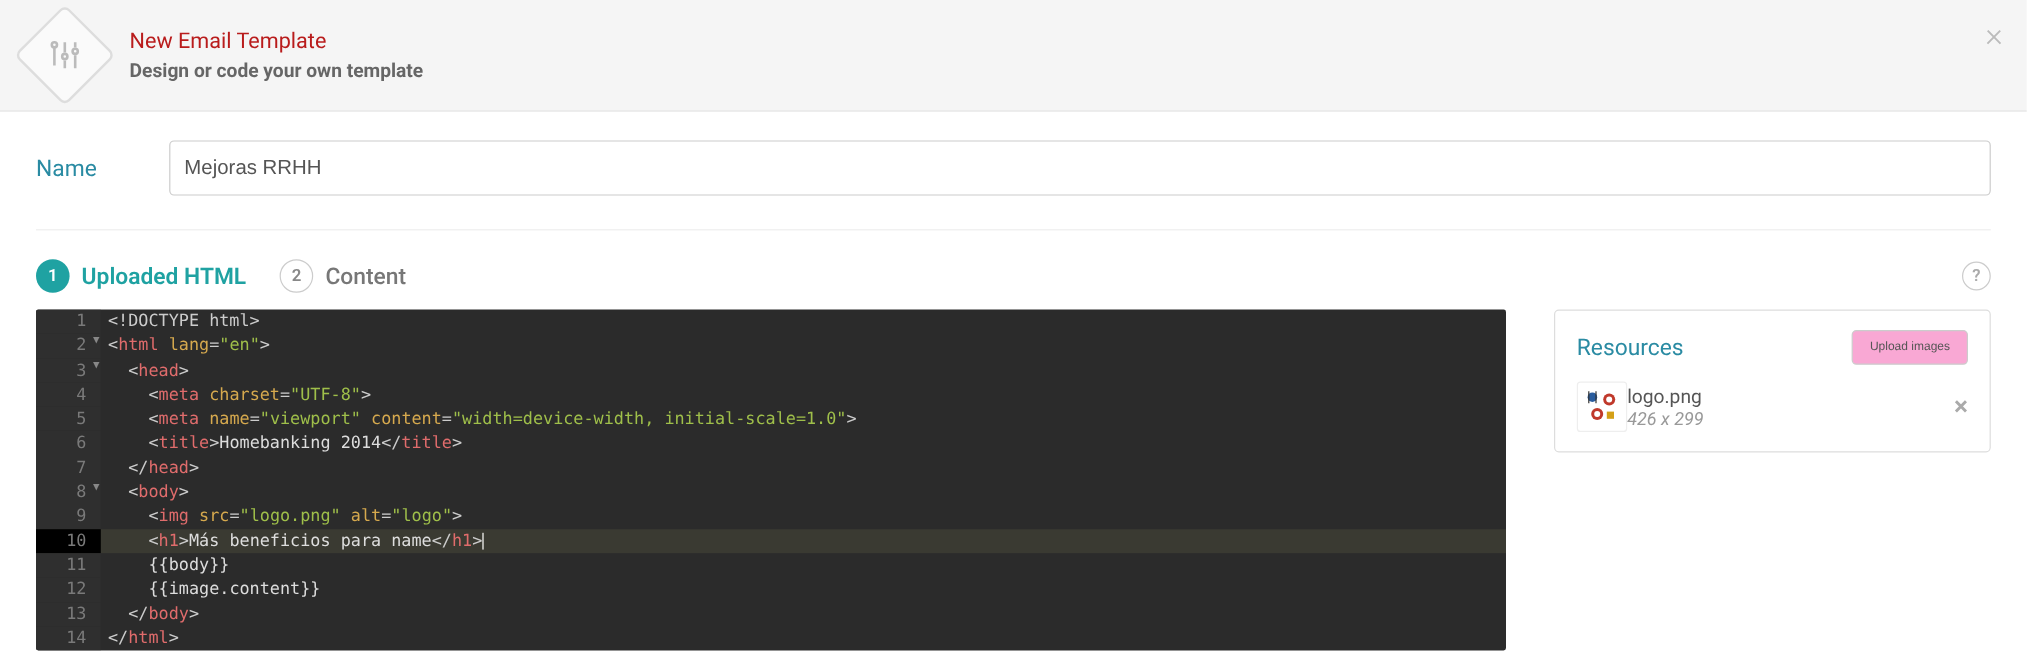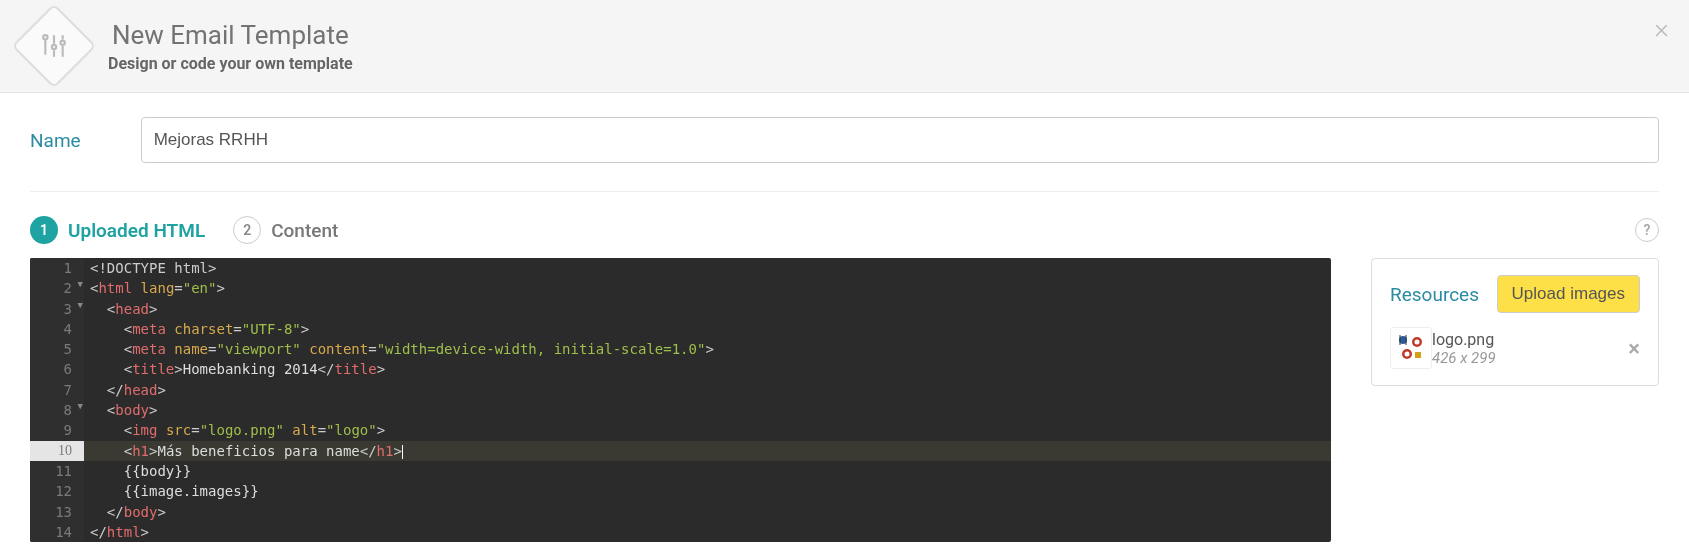--- a/index.html
+++ b/index.html
@@ -16,21 +16,21 @@
   }
   .settings-icon-wrap {
     width: 60px; height: 60px;
     border: 2px solid #ddd;
     background: #fafafa;
     display: flex; align-items: center; justify-content: center;
     border-radius: 6px;
     transform: rotate(45deg);
   }
   .settings-icon-wrap svg { transform: rotate(-45deg); }
-  .header-title { font-size: 26px; font-weight: 400; color: #737373; text-align: center; }
+  .header-title { font-size: 18px; font-weight: 400; color: #b91c1c; }
   .header-sub { font-size: 16px; color: #666; margin-top: 4px; font-weight: bold; }
   .close-x { position: absolute; top: 12px; right: 20px; font-size: 28px; color: #bbb; cursor: pointer; font-weight: 300; }
 
   .content { padding: 24px 30px; }
 
   .name-row { display: flex; align-items: center; gap: 60px; margin-bottom: 24px; border-bottom: 1px solid #eee; padding-bottom: 28px; }
   .name-label { color: #2a8ba3; font-size: 19px; }
   .name-input { flex: 1; padding: 12px 12px; font-size: 17px; border: 1px solid #ccc; border-radius: 4px; color: #555; }
 
   .steps-row { display: flex; align-items: center; gap: 10px; margin-bottom: 14px; position: relative; }
@@ -43,34 +43,34 @@
   .step-inactive .step-label { color: #777; font-weight: 500; }
   .help-icon { position: absolute; right: 0; width: 24px; height: 24px; border-radius: 50%; border: 1px solid #ccc; color: #aaa; display: flex; align-items: center; justify-content: center; font-size: 14px; font-weight: 600; }
 
   .main-row { display: flex; gap: 40px; align-items: flex-start; }
   .editor-wrap { flex: 1; background: #2b2b2b; border-radius: 2px; overflow: hidden; font-family: "Consolas", "Monaco", monospace; font-size: 14px; line-height: 1.45; }
   .editor-line { display: flex; }
   .gutter { width: 54px; text-align: right; padding-right: 12px; color: #7a7a7a; background: #2f2f2f; user-select: none; position: relative; }
   .fold { position: absolute; right: 1px; color: #888; font-size: 9px; }
   .code { flex: 1; padding-left: 6px; color: #ddd; white-space: pre; }
   .line-active { background: #3a3a32; }
-  .line-active .gutter { background: #e5e5e5; font-family: Liberation Serif, serif; }
+  .line-active .gutter { background: #000000; }
 
   .tag { color: #e06c6c; }
   .attr { color: #d6a94e; }
   .str { color: #9fbf4a; }
   .txt { color: #ddd; }
   .doctype { color: #ccc; text-align: center; }
   .punct { color: #ccc; }
   .cursor-bar { display:inline-block; width:1px; height:14px; background:#fff; vertical-align:middle; }
 
-  .resources-panel { width: 288px; border: 1px solid #ddd; border-radius: 4px; padding: 16px 18px; }
+  .resources-panel { width: 364px; border: 1px solid #ddd; border-radius: 4px; padding: 16px 18px; }
   .res-head { display: flex; align-items: center; justify-content: space-between; margin-bottom: 14px; }
   .res-title { color: #2a8ba3; font-size: 19px; }
-  .upload-btn { border: 1px solid #ccc; background: #fde047; padding: 8px 14px; border-radius: 4px; color: #555; font-size: 17px; cursor: pointer; }
+  .upload-btn { border: 1px solid #ccc; background: #f9a8d4; padding: 8px 14px; border-radius: 4px; color: #555; font-size: 10px; cursor: pointer; }
   .res-item { display: flex; align-items: center; position: relative; }
   .thumb { width: 42px; height: 42px; background: #fff; border: 1px solid #eee; border-radius: 3px; display: flex; align-items: center; justify-content: center; }
   .res-name { color: #555; font-size: 16px; }
   .res-dim { color: #999; font-style: italic; font-size: 15px; }
   .res-del { position: absolute; right: 0; color: #aaa; font-size: 22px; font-weight: 600; cursor: pointer; }
 </style>
 </head>
 <body>
 
 <div class="header-bar">
@@ -153,21 +153,21 @@
       <div class="editor-line line-active">
         <div class="gutter">10</div>
         <div class="code">    <span class="punct">&lt;</span><span class="tag">h1</span><span class="punct">&gt;</span><span class="txt">Más beneficios para name</span><span class="punct">&lt;/</span><span class="tag">h1</span><span class="punct">&gt;</span><span class="cursor-bar"></span></div>
       </div>
       <div class="editor-line">
         <div class="gutter">11</div>
         <div class="code">    <span class="txt">{{body}}</span></div>
       </div>
       <div class="editor-line">
         <div class="gutter">12</div>
-        <div class="code">    <span class="txt">{{image.images}}</span></div>
+        <div class="code">    <span class="txt">{{image.content}}</span></div>
       </div>
       <div class="editor-line">
         <div class="gutter">13</div>
         <div class="code">  <span class="punct">&lt;/</span><span class="tag">body</span><span class="punct">&gt;</span></div>
       </div>
       <div class="editor-line">
         <div class="gutter">14</div>
         <div class="code"><span class="punct">&lt;/</span><span class="tag">html</span><span class="punct">&gt;</span></div>
       </div>
     </div>

